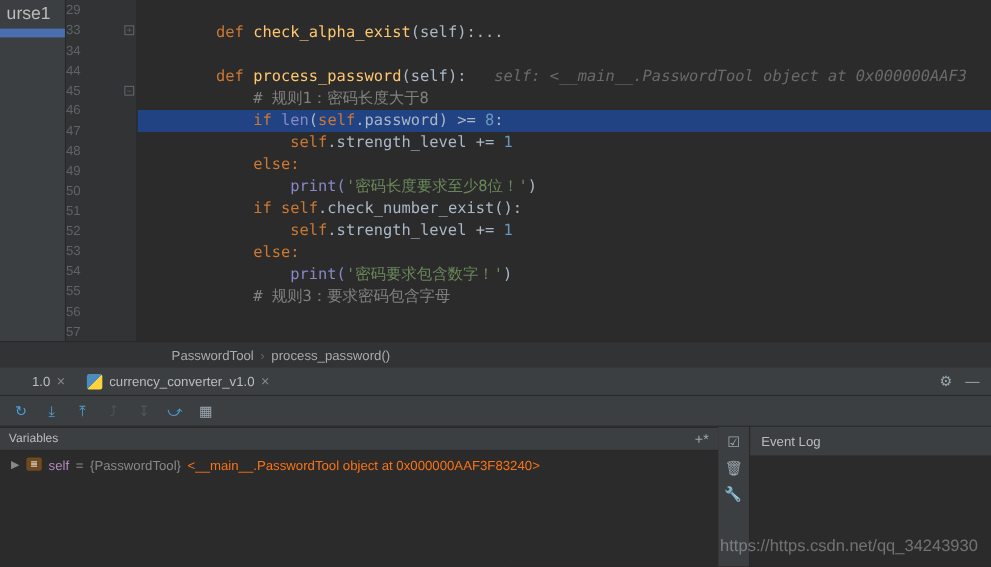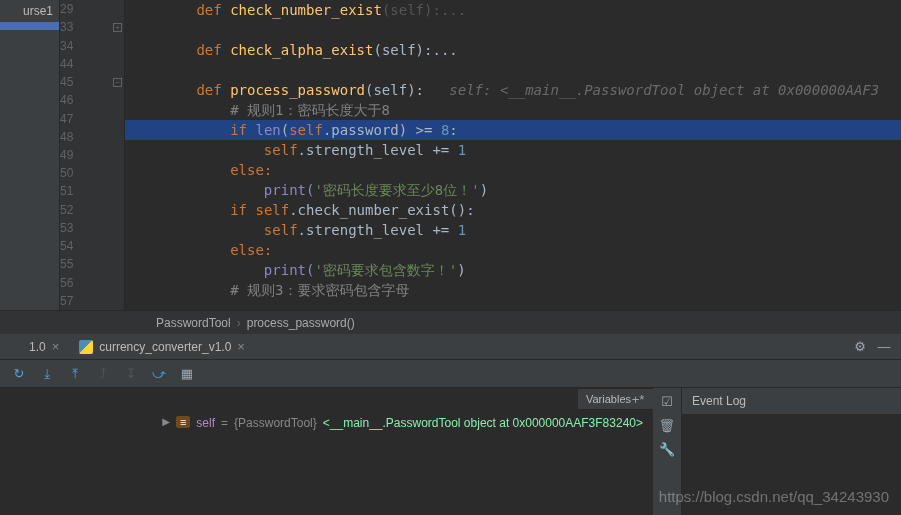--- a/index.html
+++ b/index.html
@@ -1,19 +1,19 @@
 <!DOCTYPE html>
 <html><head>
 <meta charset="utf-8">
 <style>
 * { margin:0; padding:0; box-sizing:border-box; }
 body { width:901px; height:515px; background:#2b2b2b; font-family:"Segoe UI",Arial,sans-serif; font-size:13px; color:#a9b7c6; overflow:hidden; position:relative; }
 .top { display:flex; height:310px; }
 .sidebar { width:60px; background:#3c3f41; border-right:1px solid #282828; }
-.side-item { padding:4px 6px; color:#bbb; font-size:12px;text-align:right; }
+.side-item { padding:4px 6px; color:#bbb; font-size:16px; }
 .side-item.sel { background:#4b6eaf; color:#fff; }
 .gutter { width:65px; background:#313335; border-right:1px solid #282828; display:flex; flex-direction:column; padding-top:0; }
 .gline { height:20px; display:flex; align-items:center; justify-content:flex-start; color:#606366; font-size:12px; padding-right:16px; position:relative; }
 .gline .fold { position:absolute; right:2px; width:9px; height:9px; border:1px solid #606366; color:#606366; font-size:8px; line-height:7px; text-align:center; }
 .editor { flex:1; background:#2b2b2b; font-family:Consolas,monospace; font-size:14px; line-height:20px; overflow:hidden; }
 .codeline { height:20px; white-space:pre; padding-left:4px; }
 .codeline.hl { background:#214283; }
 .codeline.faded { color:#555; }
 .kw { color:#cc7832; }
 .fn { color:#ffc66d; }
@@ -28,21 +28,21 @@
 .chev { color:#666; }
 .tabs { height:26px; background:#3c3f41; display:flex; align-items:center; border-bottom:1px solid #282828;padding-left:19px; }
 .tab { padding:4px 10px; display:flex; align-items:center; gap:6px; font-size:12px; color:#bbb; }
 .tab .x { color:#888; font-size:13px; }
 .pyico { width:14px; height:14px; background:linear-gradient(135deg,#4b8bbe 50%,#ffd43b 50%); border-radius:2px; }
 .tabs-right { margin-left:auto; display:flex; gap:10px; padding-right:10px; }
 .ico { width:14px; height:14px; display:inline-flex; align-items:center; justify-content:center; color:#9aa7b0; font-size:13px; }
 .toolbar { height:28px; background:#3c3f41; display:flex; align-items:center; gap:14px; padding-left:12px; border-bottom:1px solid #282828; }
 .toolbar .disabled { color:#555; }
 .split { display:flex; height:127px; }
-.debug { flex:1; background:#2b2b2b; display:flex; flex-direction:column;align-items:flex-end; }
+.debug { flex:1; background:#2b2b2b; display:flex; flex-direction:column; }
 .debug-hdr { height:22px; background:#3c3f41; border-top:1px solid #282828; border-bottom:1px solid #282828; display:flex; align-items:center; justify-content:space-between; padding:0 8px; font-size:11px; color:#bbb; }
 .debug-body { flex:1; padding:6px 10px; font-size:12px; display:flex; align-items:flex-start; gap:6px; }
 .tri { color:#888; font-size:10px; }
 .pill { background:#6f4a1e; color:#fff; padding:0 4px; border-radius:2px; font-size:11px; }
 .side-icons { width:28px; background:#3c3f41; display:flex; flex-direction:column; align-items:center; gap:10px; padding-top:6px; }
 .evlog { width:220px; background:#2b2b2b; border-left:1px solid #282828; }
 .evhdr { height:26px; display:flex; align-items:center; padding-left:10px; font-size:12px; color:#bbb; background:#3c3f41; }
 .watermark { position:absolute; bottom:10px; right:12px; color:rgba(220,220,220,0.4); font-size:15px; font-family:Arial; }
 </style>
 </head>
@@ -102,21 +102,20 @@
         <span>55</span>
       </div>
     <div class="gline">
         <span>56</span>
       </div>
     <div class="gline">
         <span>57</span>
       </div>
   </div>
   <div class="editor">
-    <div class="codeline faded">        <span class="kw">def </span><span class="fn">check_number_exist</span><span>(self):...</span></div>
     <div class="codeline"></div>
     <div class="codeline">        <span class="kw">def </span><span class="fn">check_alpha_exist</span><span>(self):...</span></div>
     <div class="codeline"></div>
     <div class="codeline">        <span class="kw">def </span><span class="fn">process_password</span><span>(self):   </span><span class="hint">self: &lt;__main__.PasswordTool object at 0x000000AAF3</span></div>
     <div class="codeline">            <span class="cm"># 规则1：密码长度大于8</span></div>
     <div class="codeline hl">            <span class="kw">if </span><span class="bi">len</span><span>(</span><span class="kw">self</span><span>.password) &gt;= </span><span class="num">8</span><span>:</span></div>
     <div class="codeline">                <span class="kw">self</span><span>.strength_level += </span><span class="num">1</span></div>
     <div class="codeline">            <span class="kw">else:</span></div>
     <div class="codeline">                <span class="bi">print(</span><span class="str">'密码长度要求至少8位！'</span><span>)</span></div>
     <div class="codeline">            <span class="kw">if </span><span class="kw">self</span><span>.check_number_exist():</span></div>
@@ -165,26 +164,26 @@
     <div class="debug-hdr">
       <span>Variables</span>
       <span class="ico">+*</span>
     </div>
     <div class="debug-body">
       <span class="tri">▶</span>
       <span class="pill">≡</span>
       <span class="attr">self</span>
       <span style="color:#888">= </span>
       <span style="color:#888">{PasswordTool}</span>
-      <span style="color:#86efac">&lt;__main__.PasswordTool object at 0x000000AAF3F83240&gt;</span>
+      <span style="color:#f97316">&lt;__main__.PasswordTool object at 0x000000AAF3F83240&gt;</span>
     </div>
   </div>
   <div class="side-icons">
     <span class="ico">☑</span>
     <span class="ico">🗑</span>
     <span class="ico">🔧</span>
   </div>
   <div class="evlog">
     <div class="evhdr">Event Log</div>
   </div>
 </div>
 
-<div class="watermark">https://blog.csdn.net/qq_34243930</div>
+<div class="watermark">https://https.csdn.net/qq_34243930</div>
 
 </body></html>

